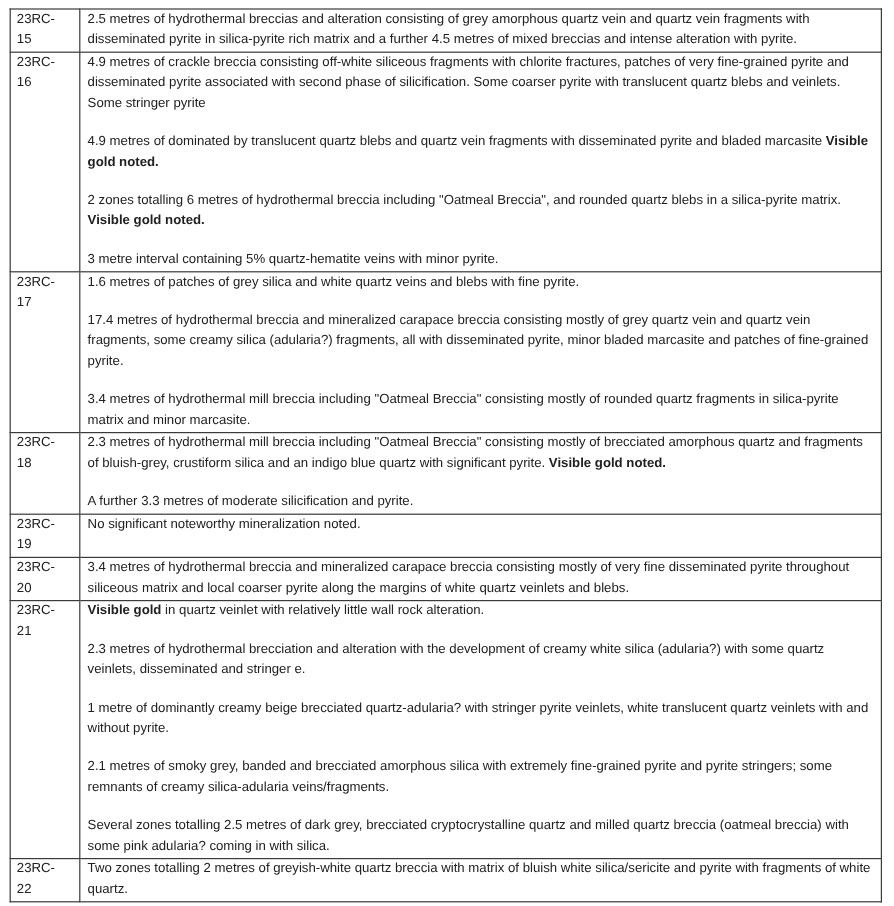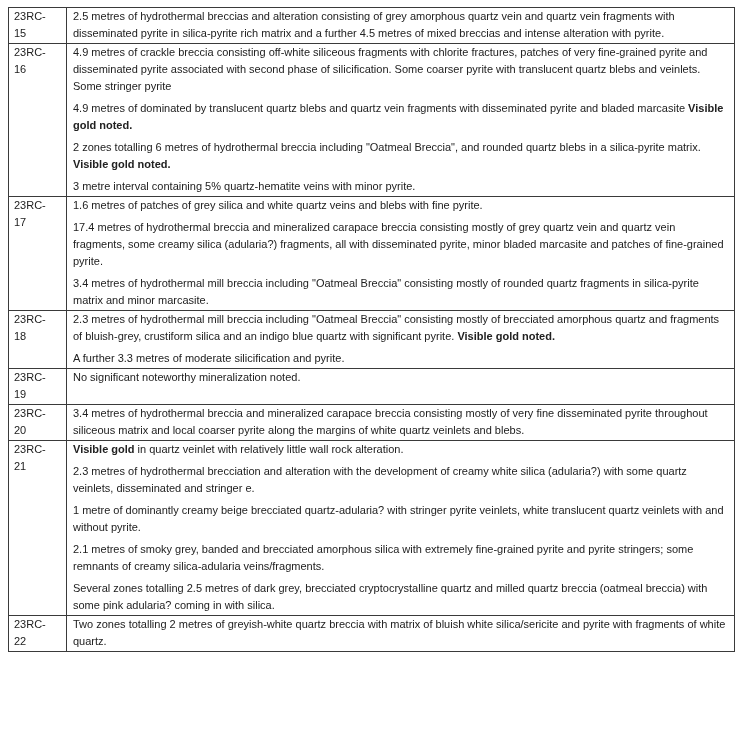--- a/index.html
+++ b/index.html
@@ -43,21 +43,21 @@
     padding: 0 2px 1px 5px;
     box-sizing: border-box;
   }
   td.desc-cell {
     padding: 0 6px 1px 6px;
   }
   td.desc-cell p {
     margin: 0;
   }
   td.desc-cell p + p {
-    margin-top: 5px;
+    margin-top: 15px;
   }
   .bold {
     font-weight: bold;
   }
 </style>
 </head>
 <body>
 
 <div class="page">
 

